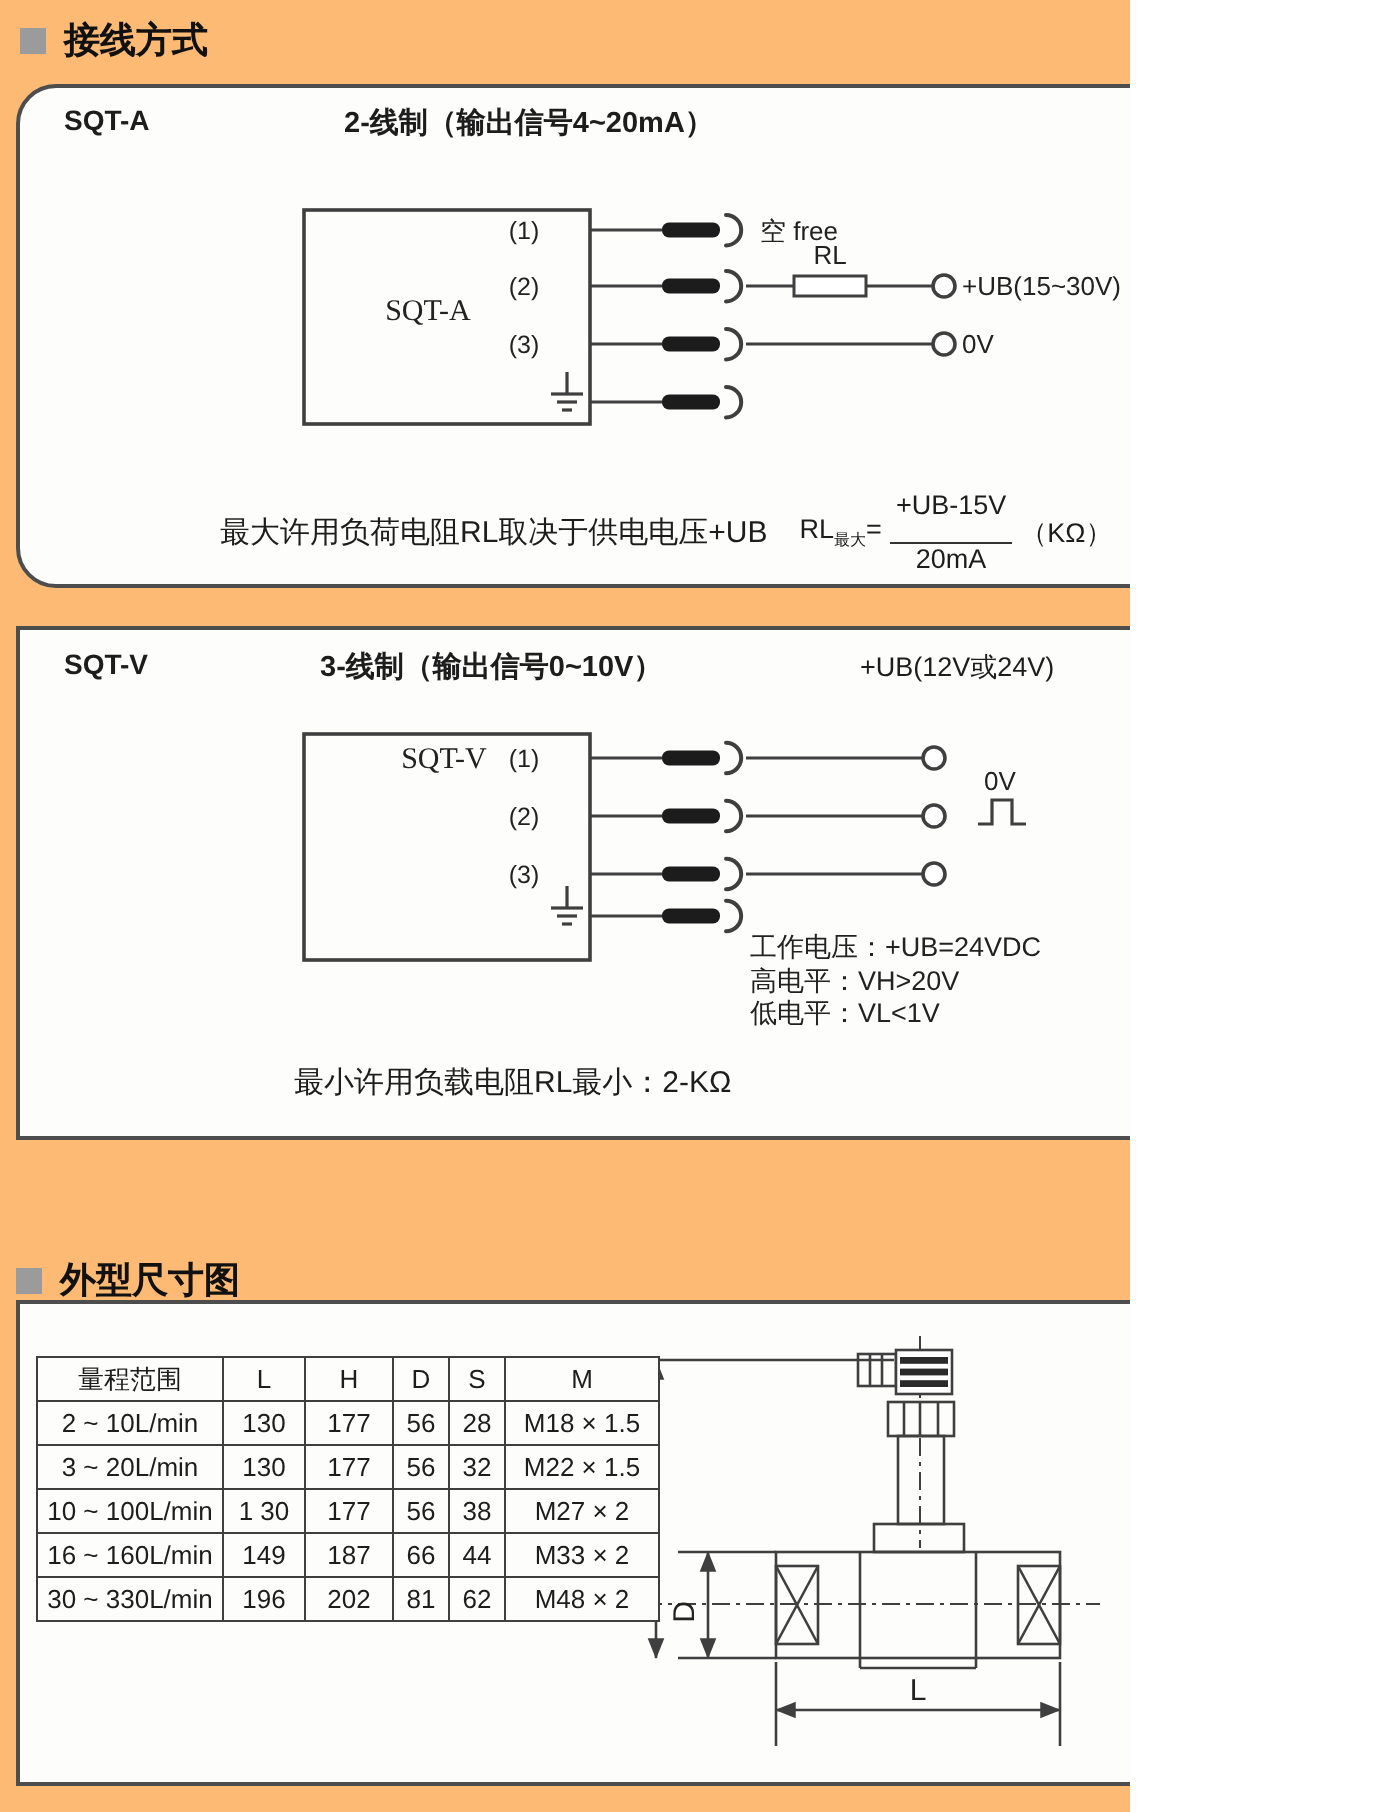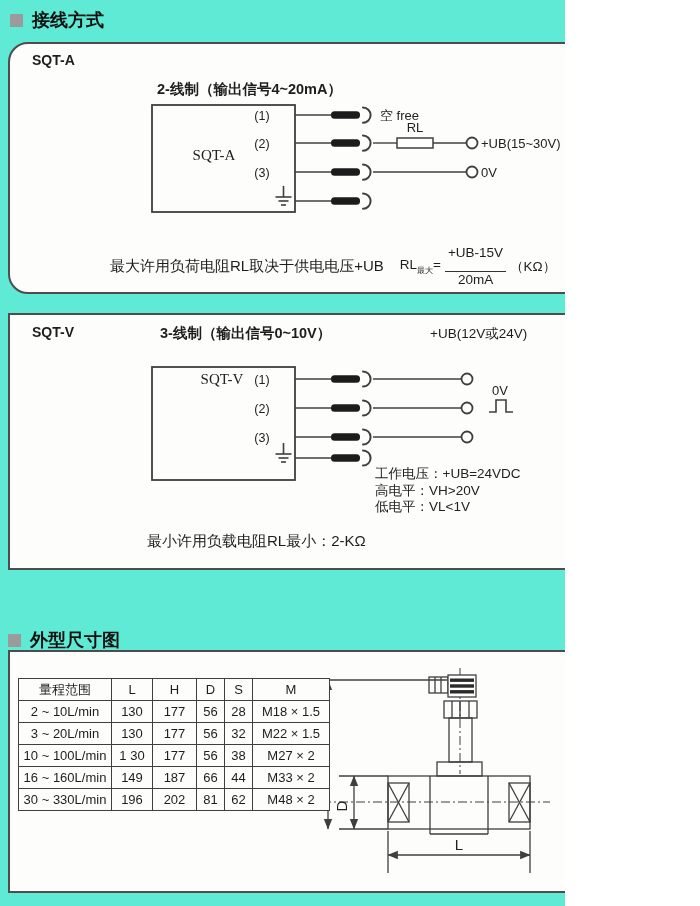--- a/index.html
+++ b/index.html
@@ -1,17 +1,17 @@
 <!DOCTYPE html>
 <html><head>
 <meta charset="utf-8">
 <style>
   html,body{margin:0;padding:0;}
   .page{
-    position:relative;width:565px;height:906px;background:#5eead4;
+    position:relative;width:565px;height:906px;background:#fdba74;
     font-family:"Liberation Sans",sans-serif;color:#1d1d1d;overflow:hidden;
   }
   .section-header{position:absolute;display:flex;align-items:center;gap:9px;
     font-size:18px;font-weight:bold;color:#111;}
   .sq{width:13px;height:13px;background:#9b9b9b;flex:0 0 auto;}
   .panel{position:absolute;left:8px;width:672px;background:#fdfdfc;border:2px solid #4d4d4d;}
   .panel-1{top:42px;height:248px;border-radius:20px;}
   .panel-2{top:313px;height:253px;}
   .panel-3{top:650px;height:239px;}
   .model-label{position:absolute;font-weight:bold;font-size:14px;}
@@ -37,21 +37,21 @@
 
 <div class="page">
 
   <div class="section-header" style="left:10px;top:8px;">
     <span class="sq"></span>
     <span>接线方式</span>
   </div>
 
   <div class="panel panel-1">
     <div class="model-label" style="left:22px;top:8px;">SQT-A</div>
-    <div class="wiring-title" style="left:147px;top:8px;margin-top:28px;">2-线制（输出信号4~20mA）</div>
+    <div class="wiring-title" style="left:162px;top:8px;">2-线制（输出信号4~20mA）</div>
 
     <svg class="diagram" width="672" height="198" viewBox="0 0 672 198">
       <defs>
         <marker id="arrA" viewBox="0 0 10 10" refX="9.5" refY="5" markerWidth="8" markerHeight="8" orient="auto-start-reverse">
           <path d="M0,1 L10,5 L0,9 z" fill="#3f3f3f"></path>
         </marker>
       </defs>
       <g stroke="#3f3f3f" stroke-width="1.4" fill="none">
 
         <g>

